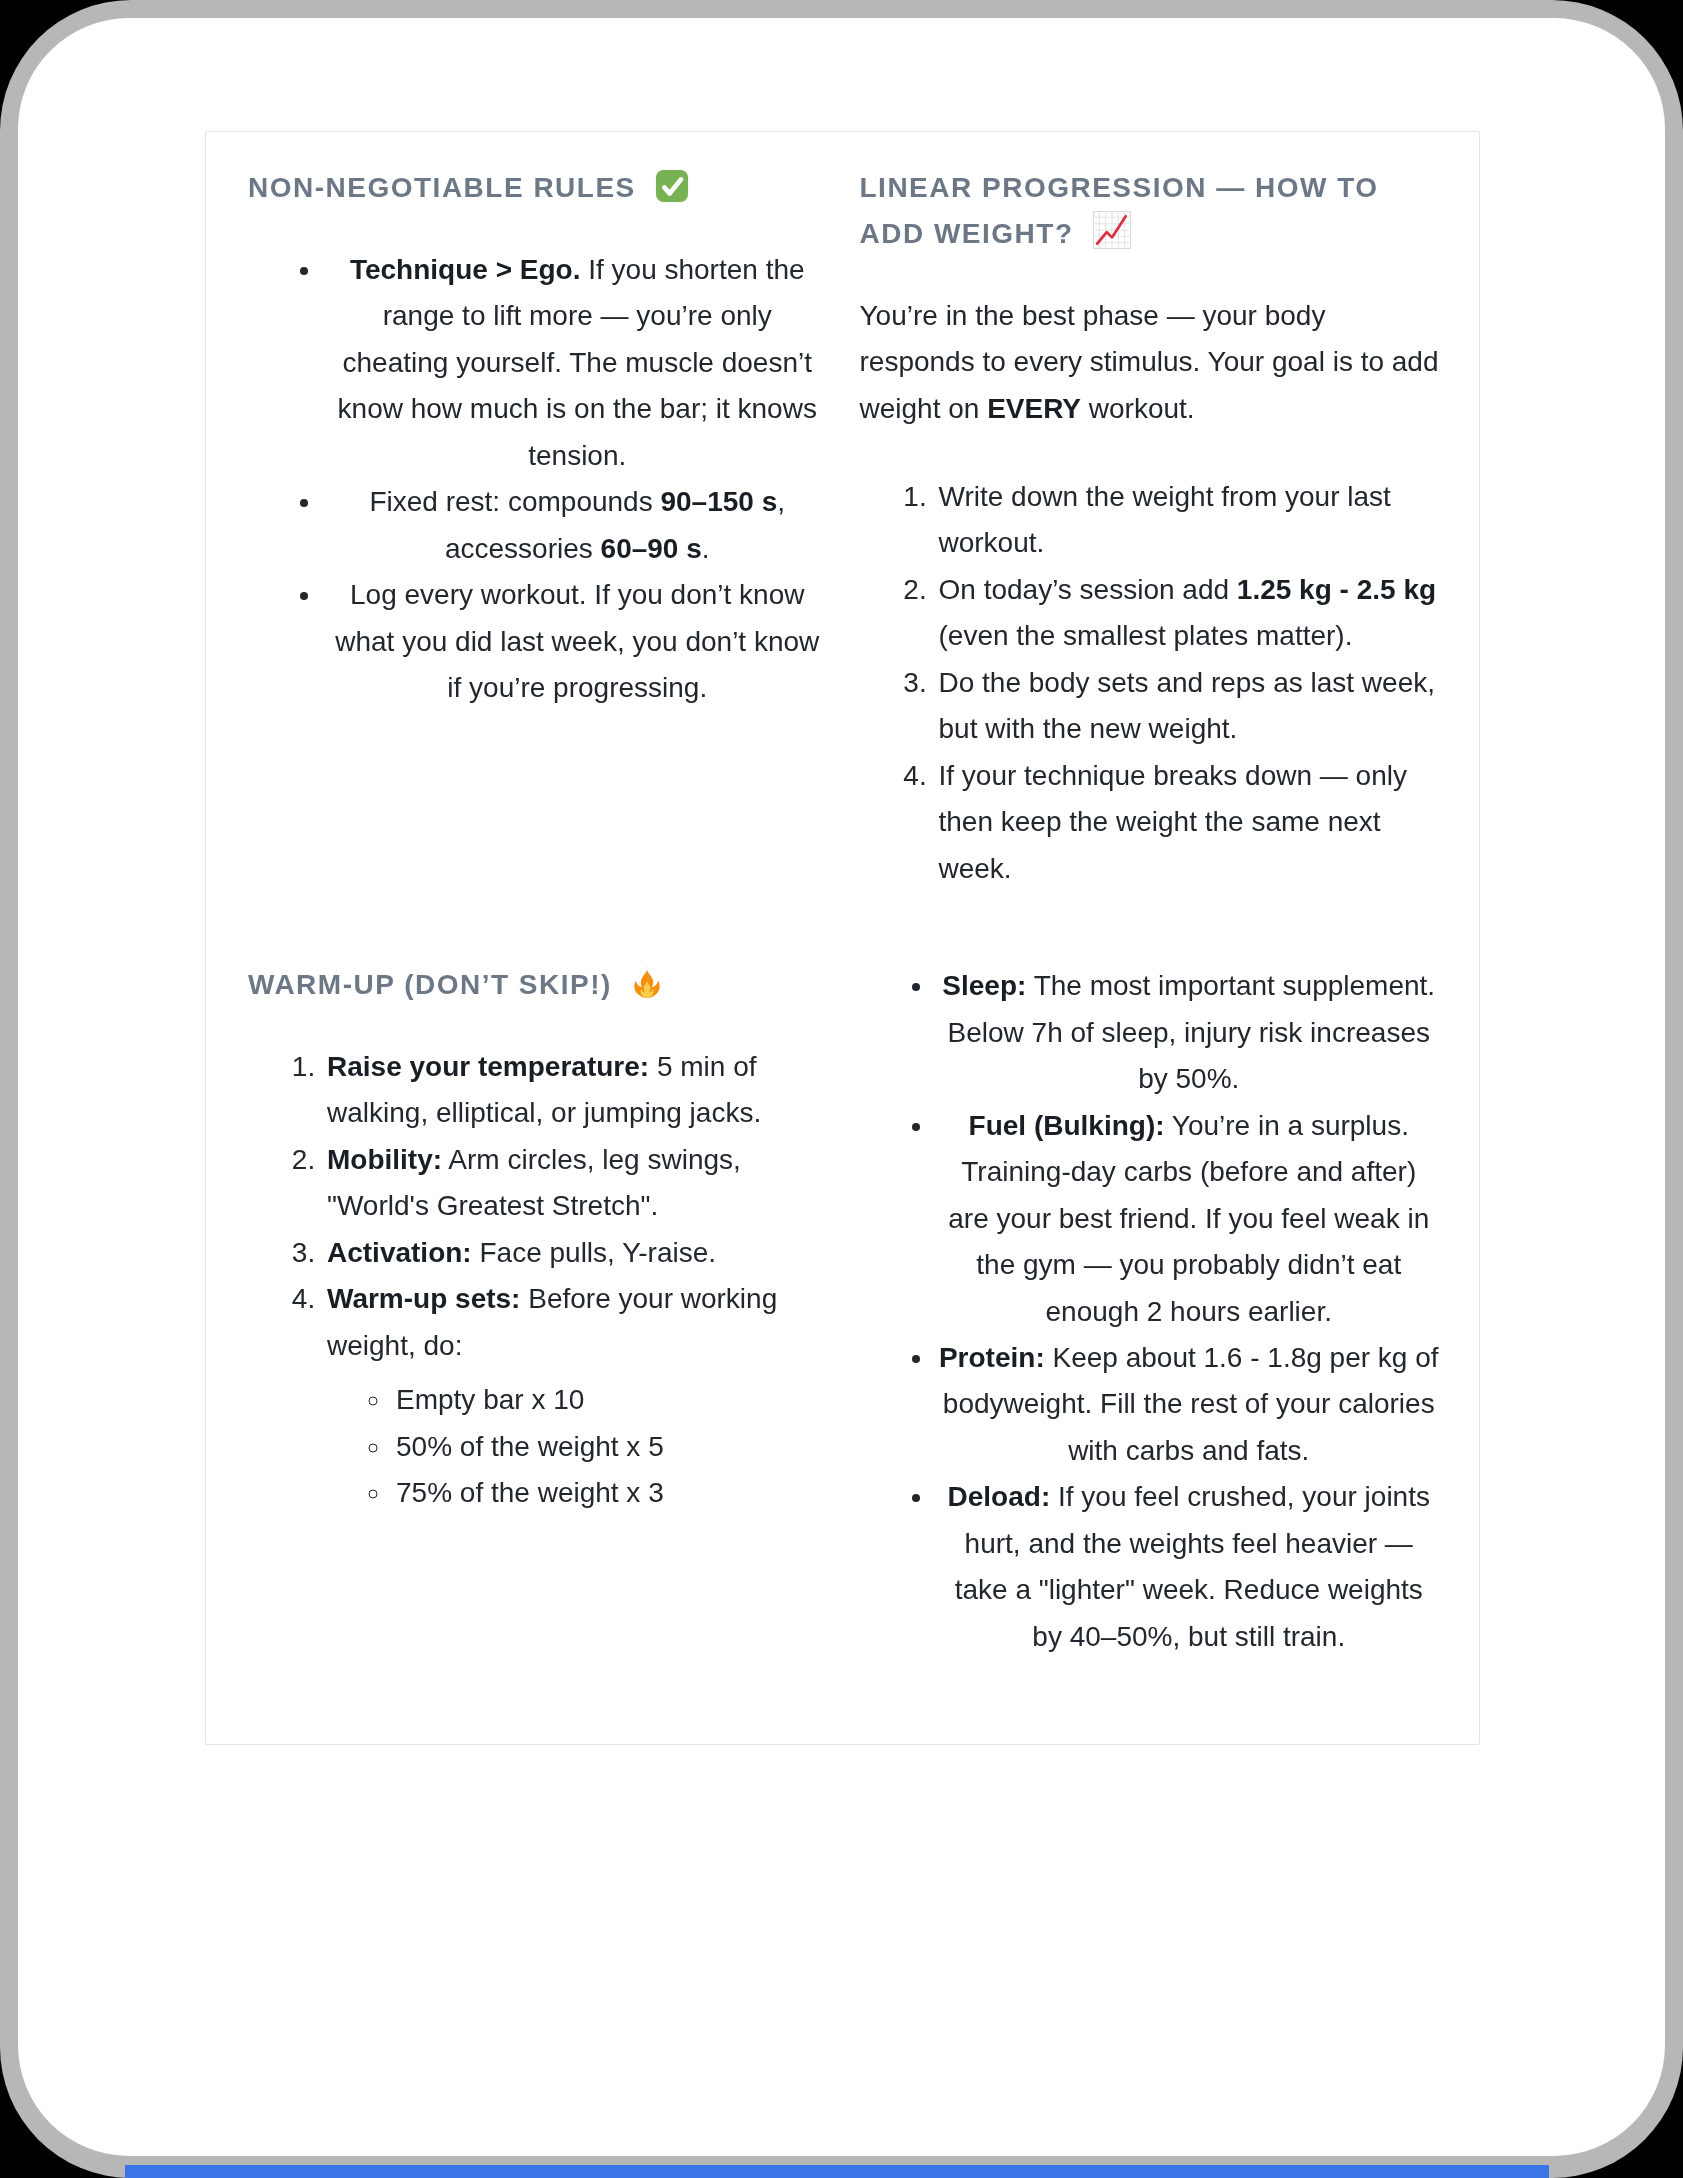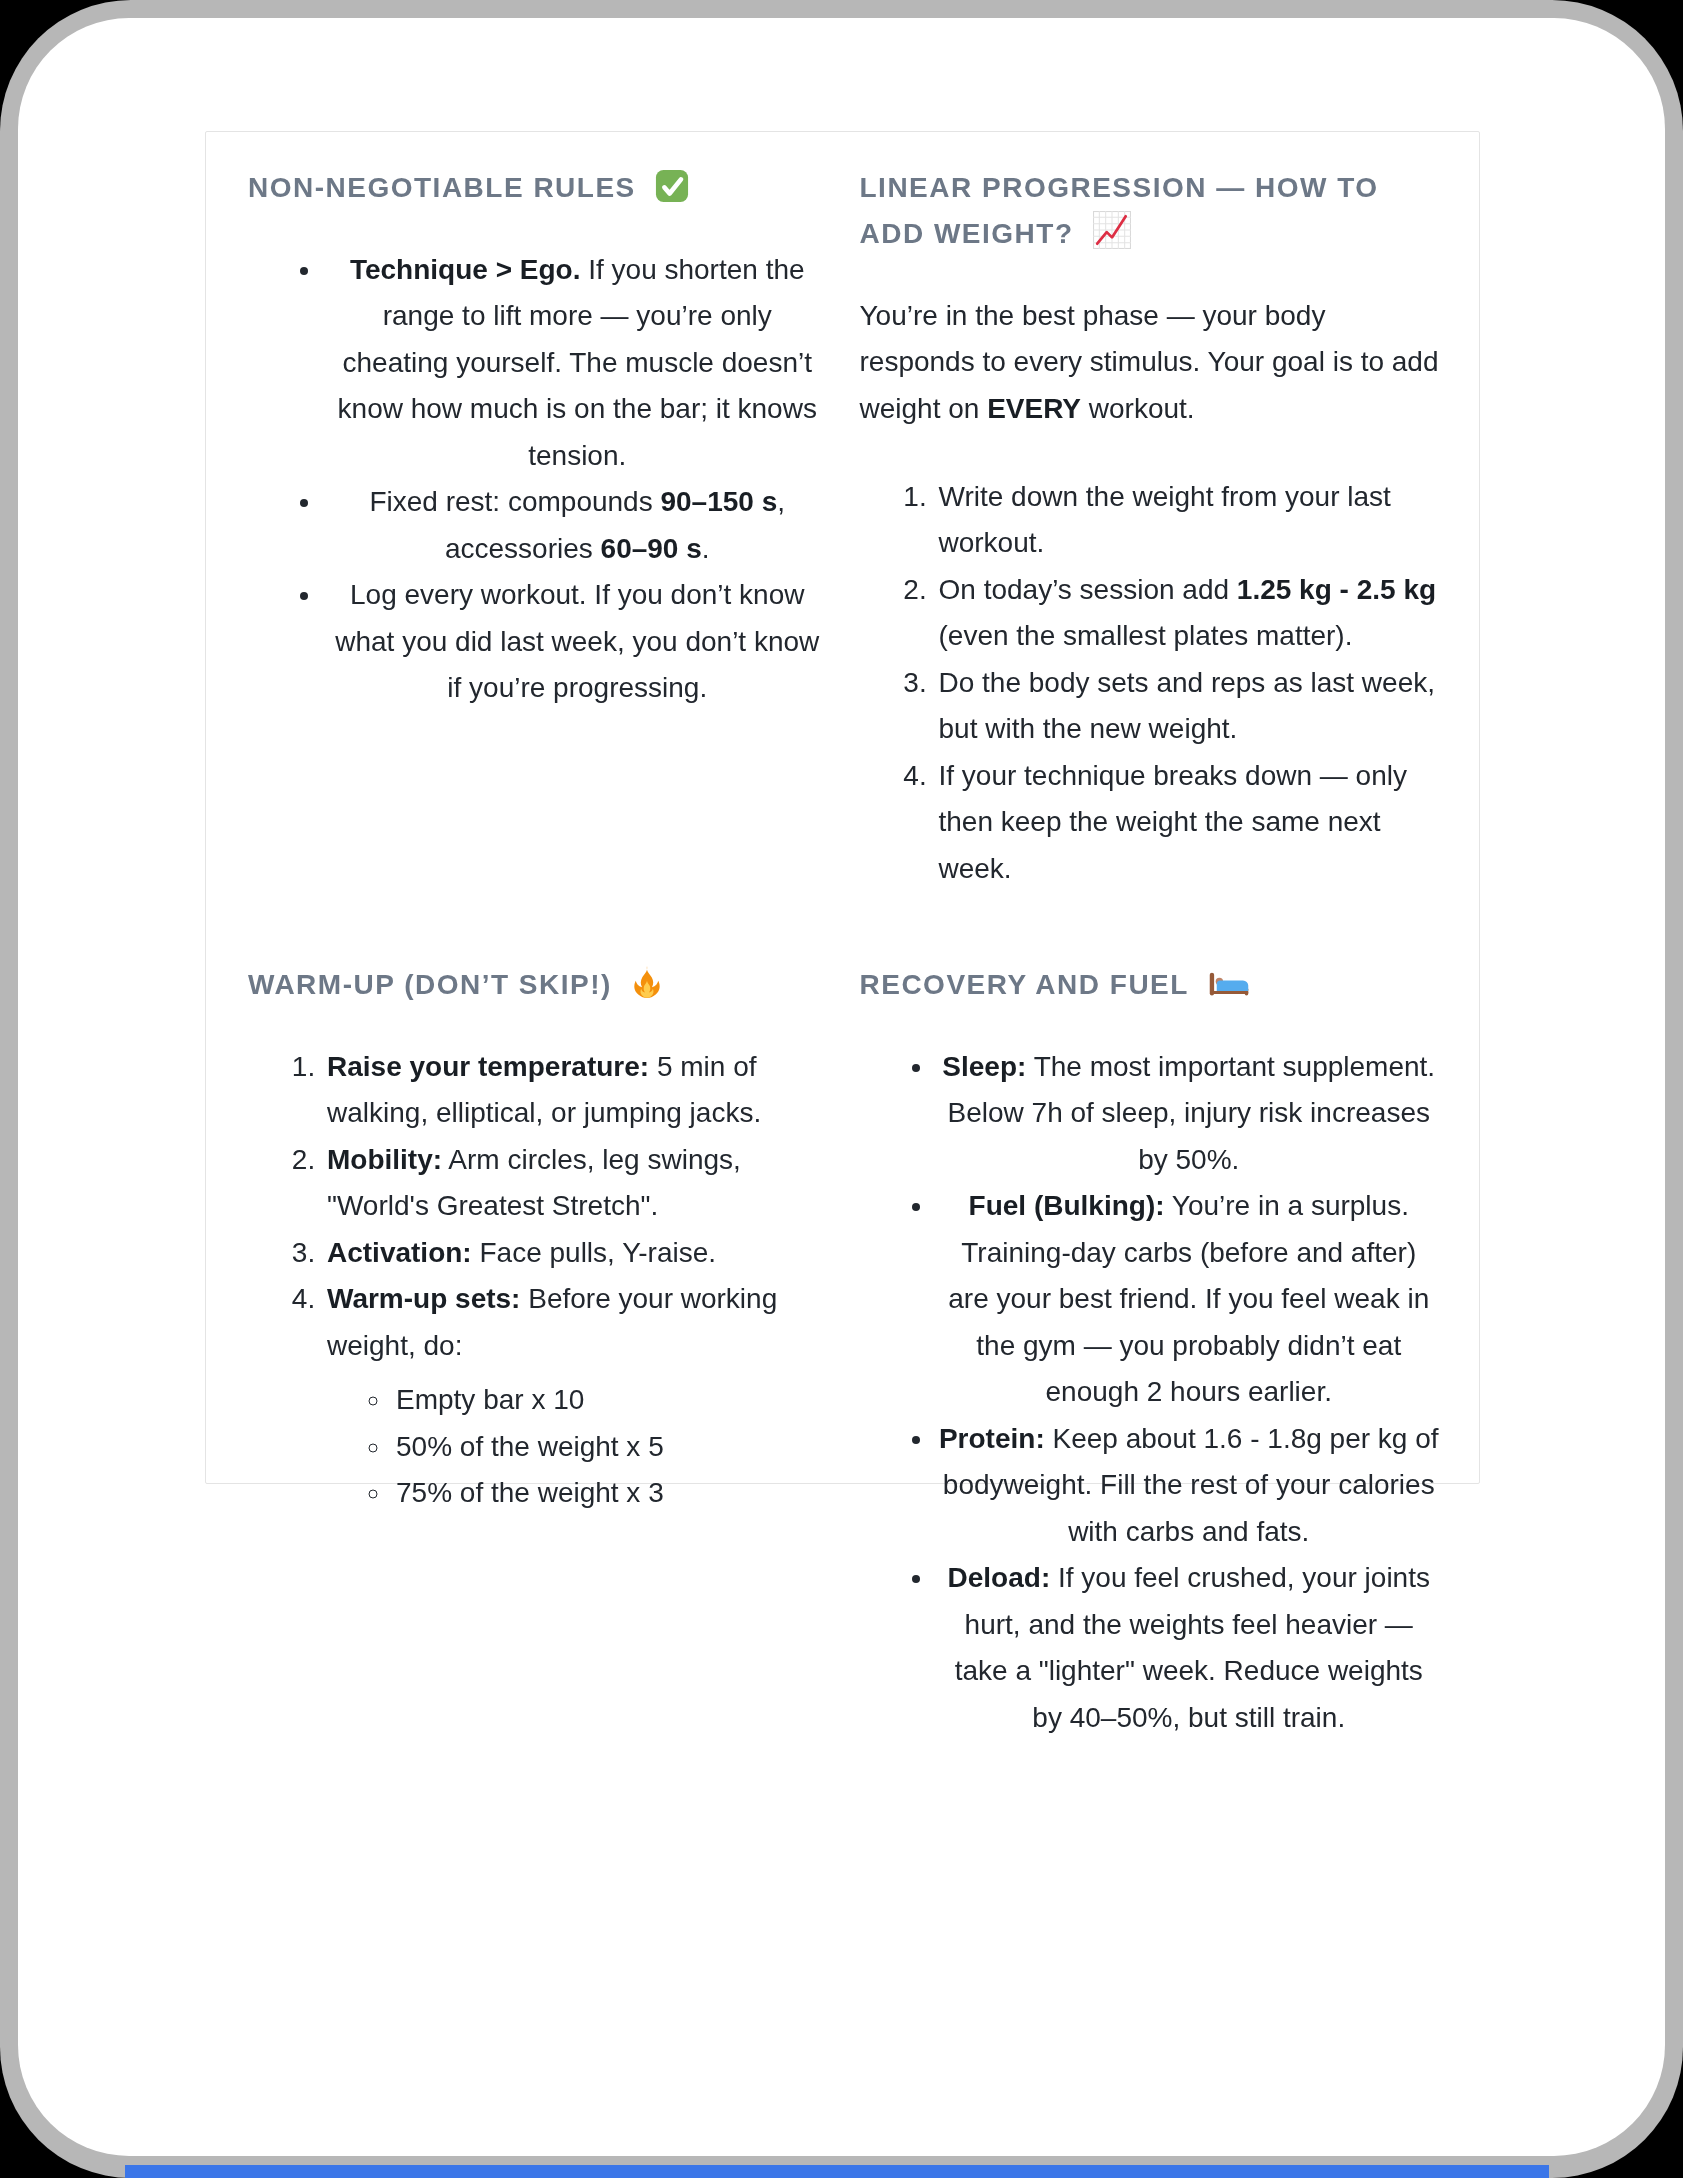--- a/index.html
+++ b/index.html
@@ -12,21 +12,21 @@
   }
   .frame-inner{
     position:absolute;left:18px;right:18px;top:18px;bottom:22px;
     background:#ffffff;border-radius:111px;overflow:hidden;
   }
   .bottom-bar{
     position:absolute;left:125px;width:1424px;bottom:0;height:13px;
     background:#3b76e8;z-index:6;
   }
   .doc-page{
-    position:absolute;left:205px;top:131px;width:1275px;height:1353px;
+    position:absolute;left:205px;top:131px;width:1275px;height:1614px;
     background:#fff;border:1px solid #e4e4e4;border-radius:2px;box-sizing:border-box;
     z-index:2;
   }
   .content{
     display:grid;grid-template-columns:1fr 1fr;column-gap:32px;row-gap:71px;
     padding:34px 40px 0 42px;align-items:start;
   }
   .section-title{
     font-size:28px;font-weight:bold;line-height:1.6;
     color:#6d7887;letter-spacing:1.5px;margin:0 0 30px 0;
@@ -108,32 +108,20 @@
           <ul class="sub">
             <li>Empty bar x 10</li>
             <li>50% of the weight x 5</li>
             <li>75% of the weight x 3</li>
           </ul>
         </li>
       </ol>
     </section>
 
     <section>
-      <h2 class="section-title">
-        <span>RECOVERY AND FUEL</span>
-        <span class="emoji">
-          <svg width="42" height="32" viewBox="0 0 48 36">
-            <rect x="2" y="5" width="5" height="26" rx="2.5" fill="#965A38"></rect>
-            <rect x="4" y="26" width="42" height="3.5" rx="1.5" fill="#965A38"></rect>
-            <rect x="42" y="22" width="4" height="9" rx="2" fill="#965A38"></rect>
-            <circle cx="13" cy="15" r="4.2" fill="#BF8468"></circle>
-            <path d="M16 14 h24 a6 6 0 0 1 6 6 v6 H10 v-8 a4 4 0 0 1 4-4z" fill="#55ACEE"></path>
-          </svg>
-        </span>
-      </h2>
       <ul class="bullets">
         <li><strong>Sleep:</strong><span> The most important supplement. Below 7h of sleep, injury risk increases by 50%.</span></li>
         <li><strong>Fuel (Bulking):</strong><span> You’re in a surplus. Training-day carbs (before and after) are your best friend. If you feel weak in the gym — you probably didn’t eat enough 2 hours earlier.</span></li>
         <li><strong>Protein:</strong><span> Keep about 1.6 - 1.8g per kg of bodyweight. Fill the rest of your calories with carbs and fats.</span></li>
         <li><strong>Deload:</strong><span> If you feel crushed, your joints hurt, and the weights feel heavier — take a "lighter" week. Reduce weights by 40–50%, but still train.</span></li>
       </ul>
     </section>
 
   </div>
 </div>

